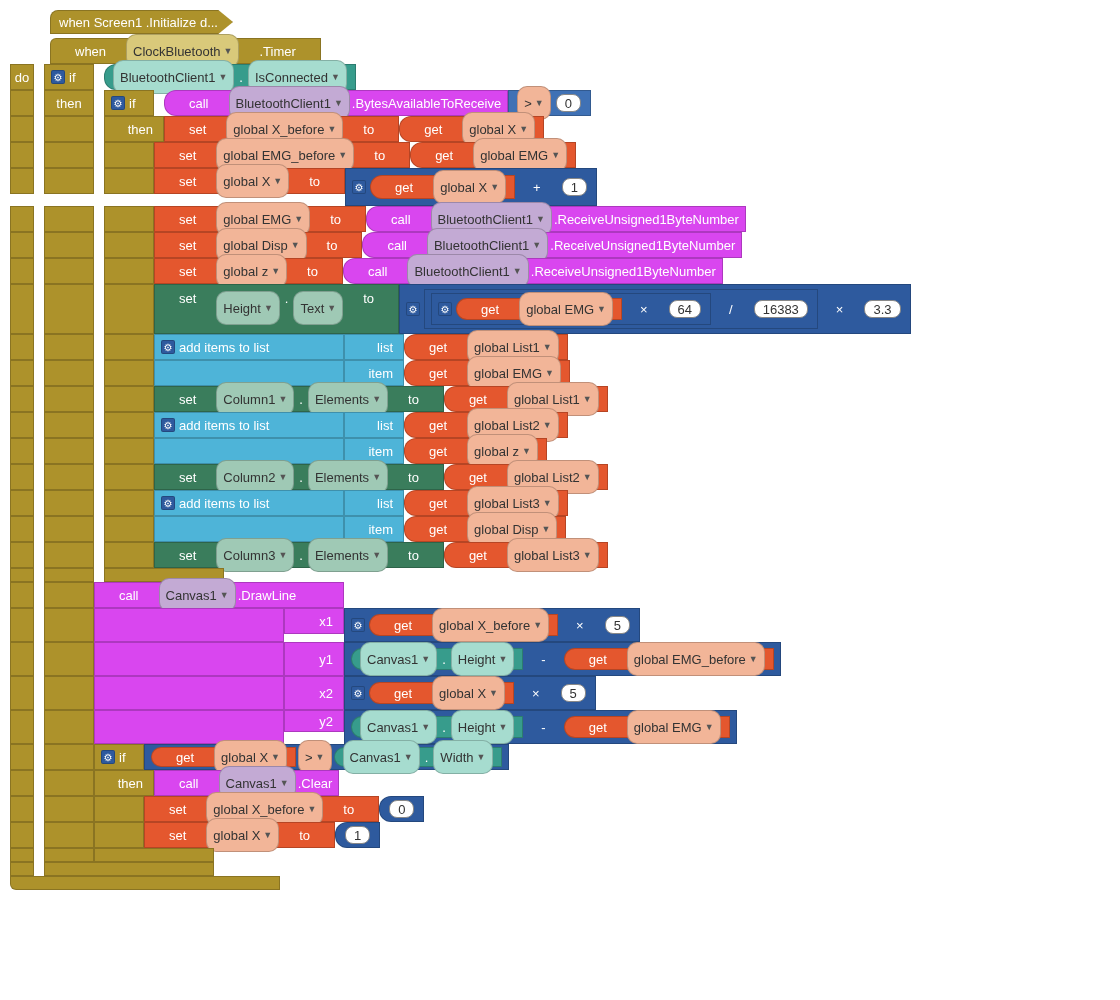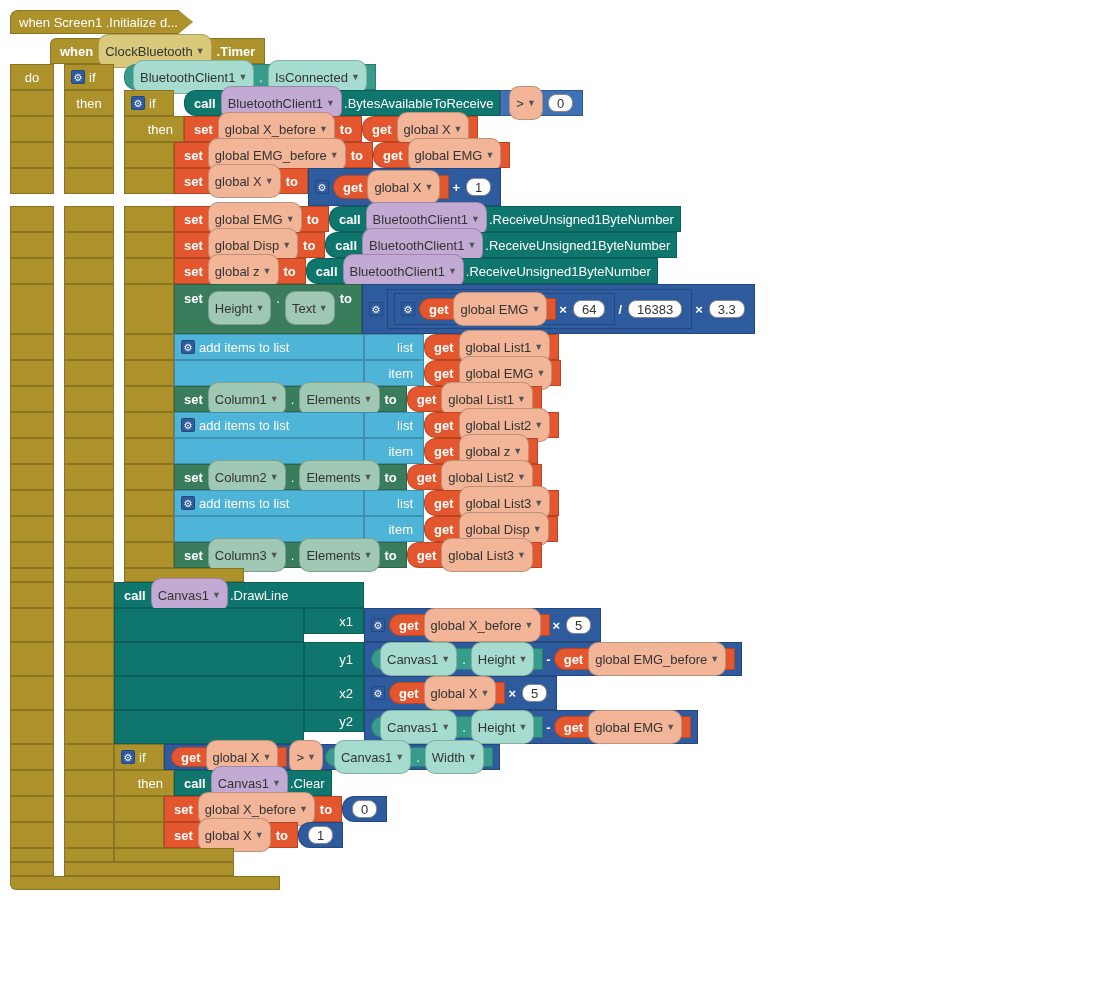--- a/index.html
+++ b/index.html
@@ -2,44 +2,44 @@
 <html><head>
 <meta charset="utf-8">
 <style>
 * { box-sizing: border-box; font-family: Helvetica, Arial, sans-serif; font-size: 13px; }
 body { background: #fff; margin: 0; padding: 10px; }
 .row { display: flex; align-items: stretch; }
 .block { display: inline-flex; align-items: center; padding: 3px 6px; border: 1px solid rgba(0,0,0,0.2); color: #fff; height: 26px; }
 .olive   { background: #ad922b; }
 .teal    { background: #379c8c; }
 .orange  { background: #e4572e; }
-.purple  { background: #0f766e; }
+.purple  { background: #d946ef; }
 .blue    { background: #3f71b5; }
 .green   { background: #3a7d5c; }
 .skyblue { background: #4eb4d8; }
 .navy    { background: #2e5a9e; }
 .pill { background: #d9c97a; color: #333; border-radius: 10px; padding: 16px 6px; margin: 0 2px; display: inline-flex; align-items: center; height: 18px; border: 1px solid rgba(0,0,0,0.2); justify-content: flex-end; }
 .orange .pill, .blue .pill, .navy .pill { background: #f2b598; color: #333; }
 .teal .pill { background: #a6dccf; color: #333; }
 .green .pill { background: #9fc9b5; color: #333; }
 .purple .pill { background: #c3aad4; color: #333; }
 .numslot { background: #fff; color: #333; border-radius: 8px; padding: 0 8px; margin: 0 3px; display: inline-flex; align-items: center; height: 18px; border: 1px solid #888; }
 .dd { font-size: 9px; margin-left: 3px; color: #555; }
 .gear { width: 14px; height: 14px; background: #2e5a9e; border-radius: 2px; display: inline-flex; justify-content: center; align-items: center; margin-right: 4px; color: #fff; font-size: 10px; border: 1px solid rgba(0,0,0,0.2); }
-.kw { margin: 0 3px; font-weight: bold; }
+.kw { margin: 0 18px; }
 .dot { margin: 0 3px; }
 .rounded-l { border-top-left-radius: 12px; border-bottom-left-radius: 12px; }
 .collapsed { height: 24px; border-radius: 8px 8px 8px 0; padding: 2px 14px 2px 8px; clip-path: polygon(0 0, 92% 0, 100% 50%, 92% 100%, 0 100%); border: 1px solid rgba(0,0,0,0.2); display: inline-flex; align-items: center; color: #fff; }
-.cbar { width: 44px; } .cbar2 { width: 50px; } .gap { width: 10px; }
+.cbar { width: 24px; } .cbar2 { width: 50px; } .gap { width: 10px; }
 .label-col { min-width: 60px; justify-content: flex-end; padding-right: 10px; }
 </style>
 </head>
 <body>
 
-<div class="row" style="gap: 76px; margin-bottom: 4px;  justify-content: space-between;">
+<div class="row" style="gap: 76px; margin-bottom: 4px; margin-left: 40px; justify-content: space-between;">
   <div class="collapsed olive">when  Screen1 .Initialize d...</div>
 </div>
 
 <div class="row" style="margin-left:40px;">
   <div class="block olive" style="border-top-left-radius:6px;">
     <span class="kw">when</span>
     <span class="pill">
         <span>ClockBluetooth</span>
         <span class="dd">▼</span>
       </span>

